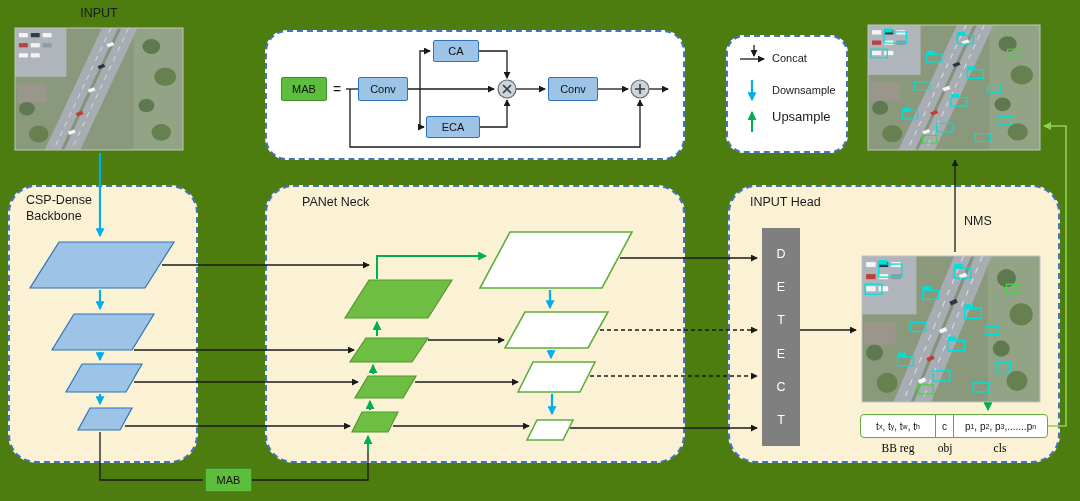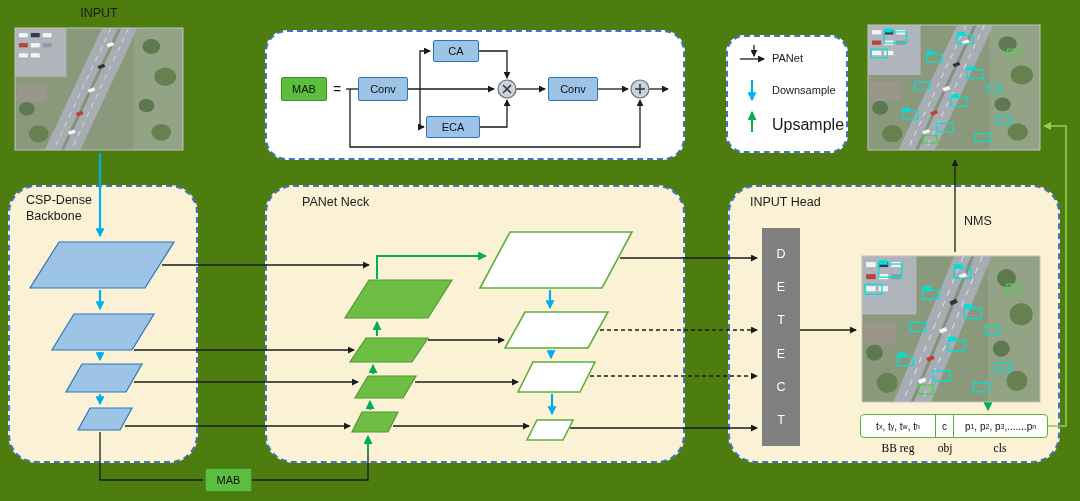--- a/index.html
+++ b/index.html
@@ -242,23 +242,23 @@
     </g>
   </svg>
 
   <div class="label" style="left:15px;top:6px;width:168px;text-align:center">INPUT</div>
   <div class="label" style="left:26px;top:193px">CSP-Dense</div>
   <div class="label" style="left:26px;top:209px">Backbone</div>
   <div class="label" style="left:302px;top:195px">PANet Neck</div>
   <div class="label" style="left:750px;top:195px">INPUT Head</div>
   <div class="label" style="left:964px;top:214px">NMS</div>
 
-  <div class="label" style="left:772px;top:52px;font-size:11px">PANet</div>
+  <div class="label" style="left:772px;top:52px;font-size:11px">Concat</div>
   <div class="label" style="left:772px;top:84px;font-size:11px">Downsample</div>
-  <div class="label" style="left:772px;top:116px;font-size:16px">Upsample</div>
+  <div class="label" style="left:772px;top:109px;font-size:13px">Upsample</div>
 
   <div class="small-box green-box" style="left:281px;top:77px;width:46px;height:24px">MAB</div>
   <div class="label" style="left:333px;top:81px;font-size:14px">=</div>
   <div class="small-box blue-box" style="left:358px;top:77px;width:50px;height:24px">Conv</div>
   <div class="small-box blue-box" style="left:433px;top:40px;width:46px;height:22px">CA</div>
   <div class="small-box blue-box" style="left:426px;top:116px;width:54px;height:22px">ECA</div>
   <div class="small-box blue-box" style="left:548px;top:77px;width:50px;height:24px">Conv</div>
 
   <div class="small-box green-box" style="left:205px;top:468px;width:47px;height:24px">MAB</div>
 

